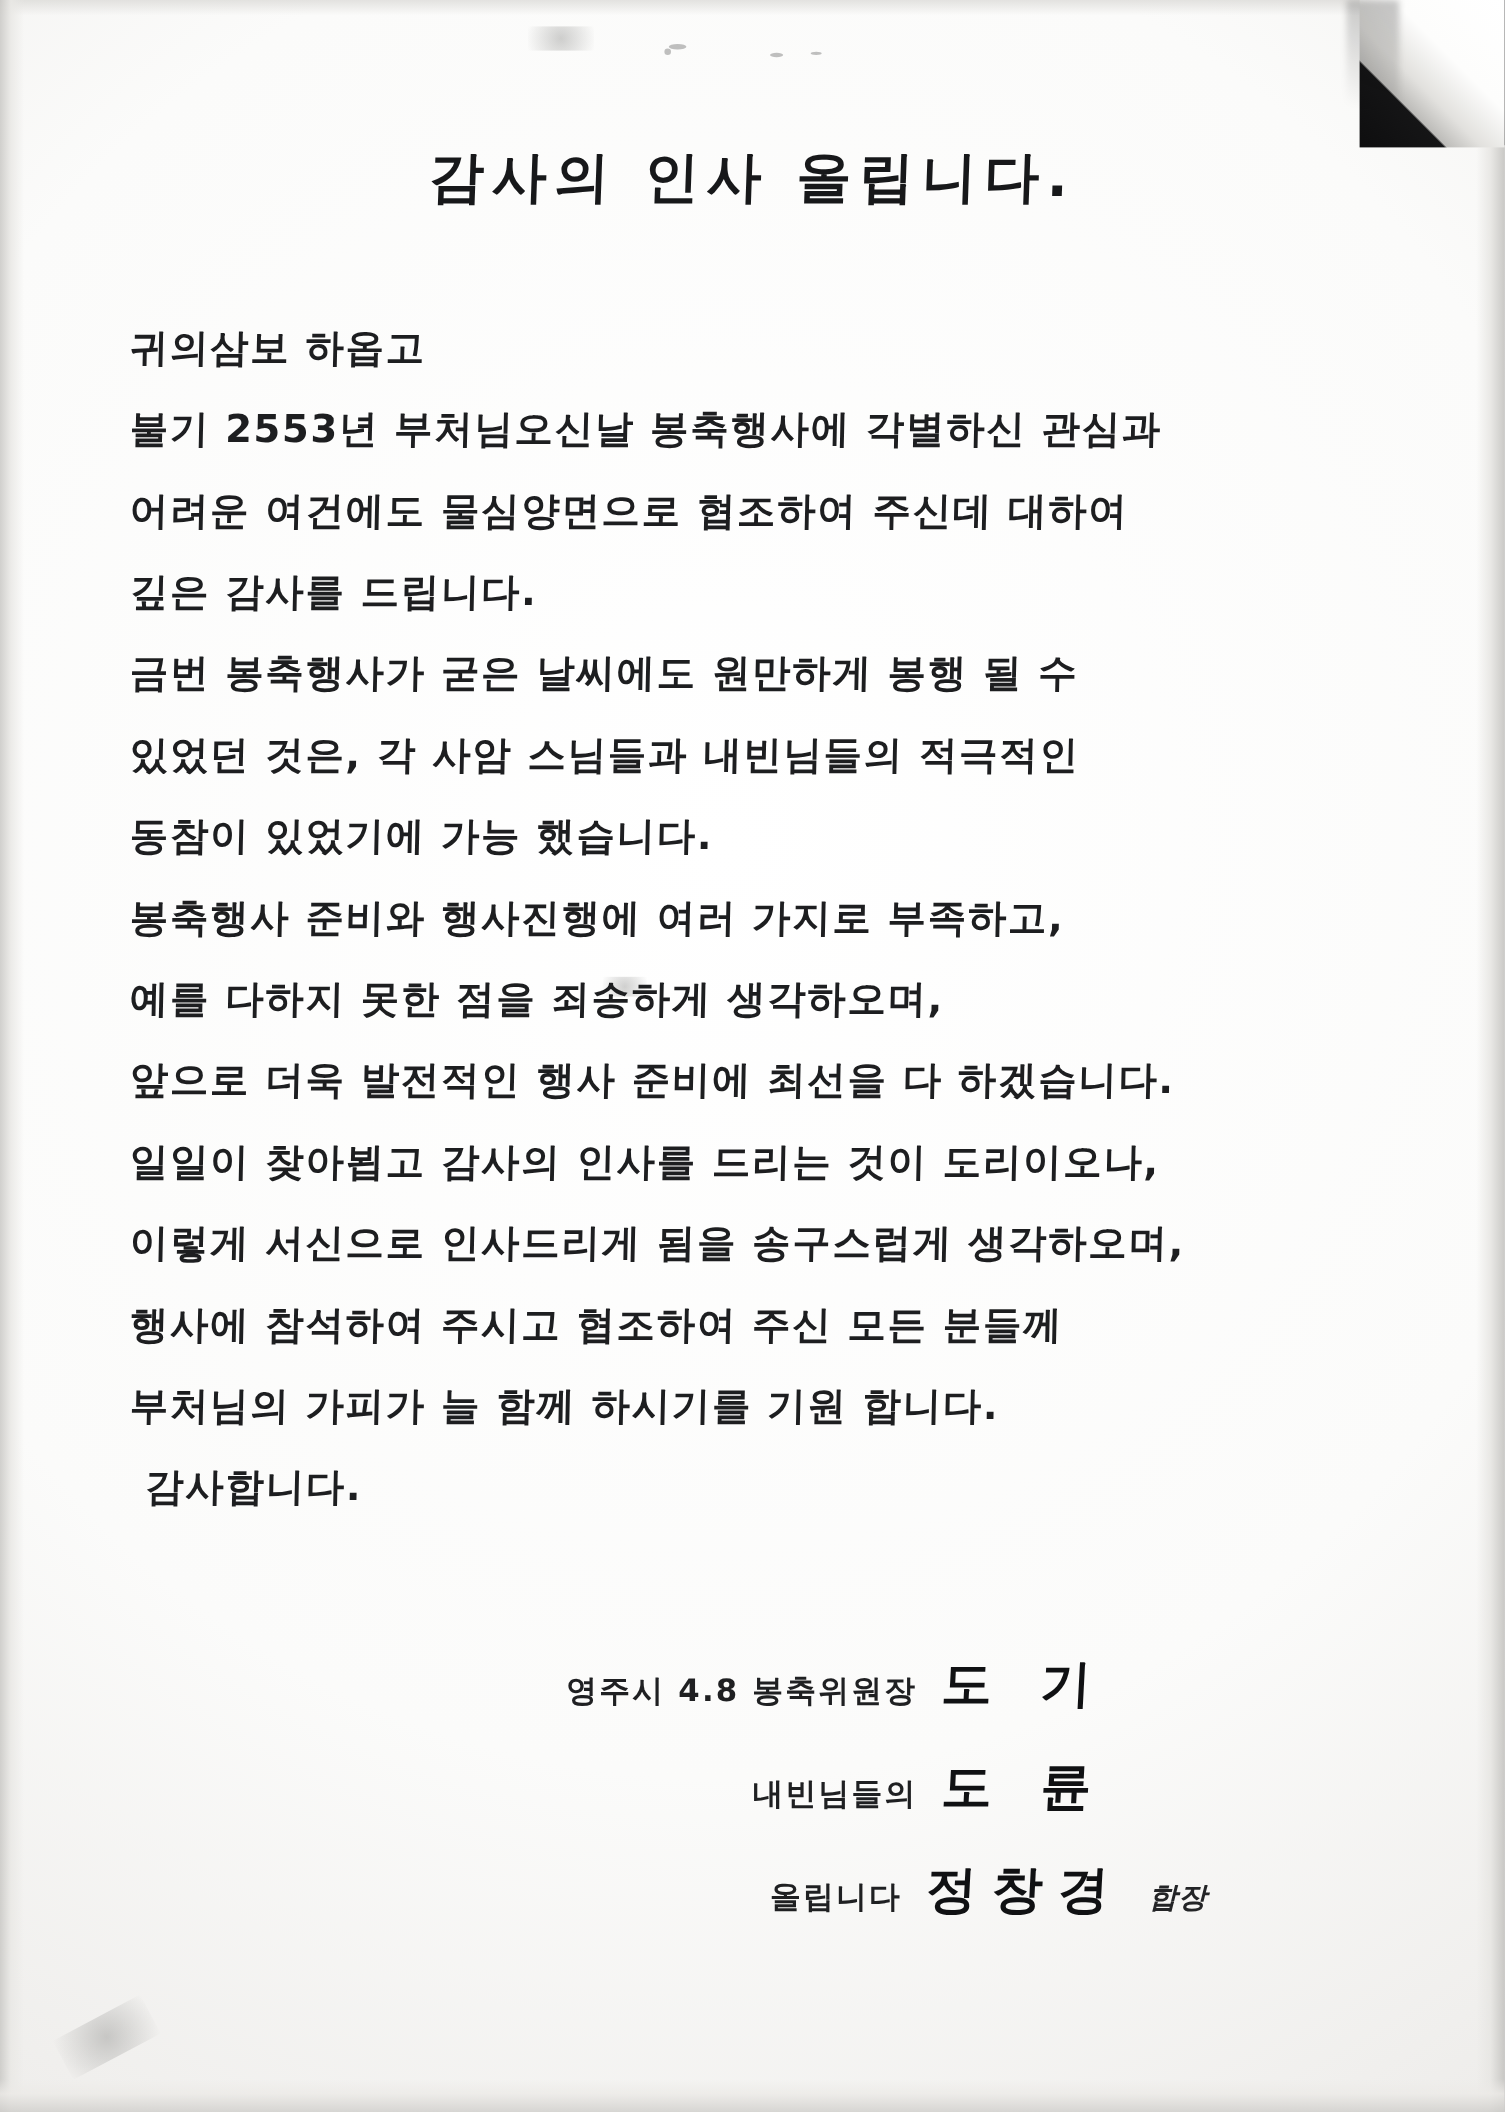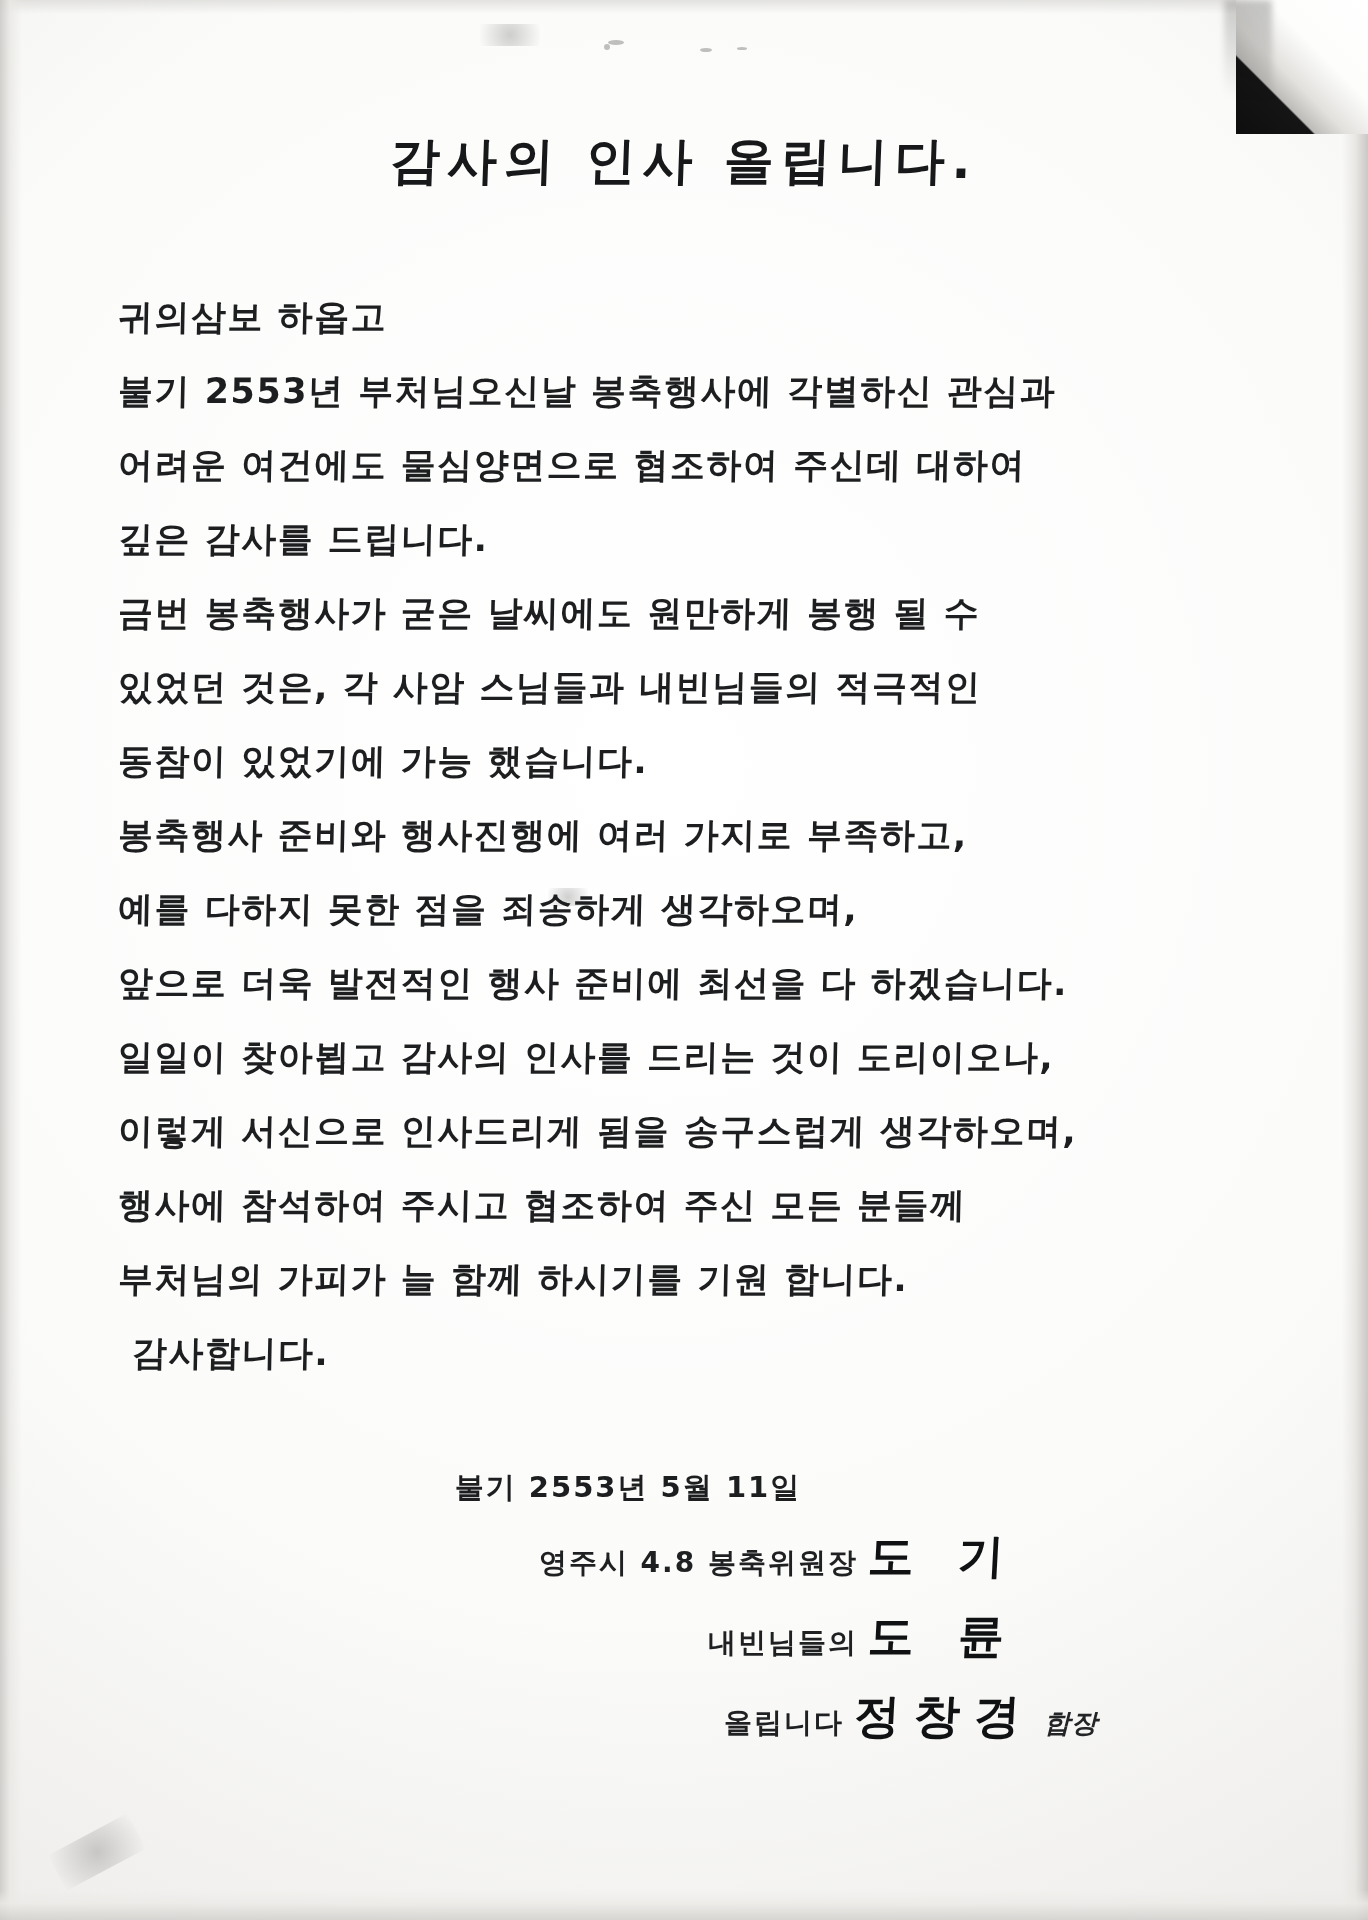--- a/index.html
+++ b/index.html
@@ -122,23 +122,23 @@
     font-size: 29px;
     letter-spacing: 2px;
     color: #1d1e20;
     font-weight: 600;
     padding-right: 120px;
   }
   .sign-row {
     display: flex;
     align-items: baseline;
     justify-content: flex-end;
-    margin-top: 18px;
+    margin-top: 32px;
     padding-right: 230px;
-    gap: 10px;
+    gap: 22px;
   }
   .sign-row.r2 { padding-right: 230px; }
   .sign-row.r3 { padding-right: 160px; }
   .sign-role {
     font-size: 28px;
     letter-spacing: 2px;
     color: #1f2022;
     font-weight: 600;
   }
   .sign-name {
@@ -201,21 +201,20 @@
       <div class="line">예를 다하지 못한 점을 죄송하게 생각하오며,</div>
       <div class="line">앞으로 더욱 발전적인 행사 준비에 최선을 다 하겠습니다.</div>
       <div class="line">일일이 찾아뵙고 감사의 인사를 드리는 것이 도리이오나,</div>
       <div class="line">이렇게 서신으로 인사드리게 됨을 송구스럽게 생각하오며,</div>
       <div class="line">행사에 참석하여 주시고 협조하여 주신 모든 분들께</div>
       <div class="line">부처님의 가피가 늘 함께 하시기를 기원 합니다.</div>
       <div class="line indent-1">감사합니다.</div>
     </div>
 
     <div class="sign-block">
-      <div class="sign-date">불기 2553년 5월 11일</div>
 
       <div class="sign-row r1">
         <span class="sign-role">영주시 4.8 봉축위원장</span>
         <span class="sign-name">도 기</span>
         <span class="sign-suffix"></span>
       </div>
 
       <div class="sign-row r2">
         <span class="sign-role">내빈님들의</span>
         <span class="sign-name">도 륜</span>

